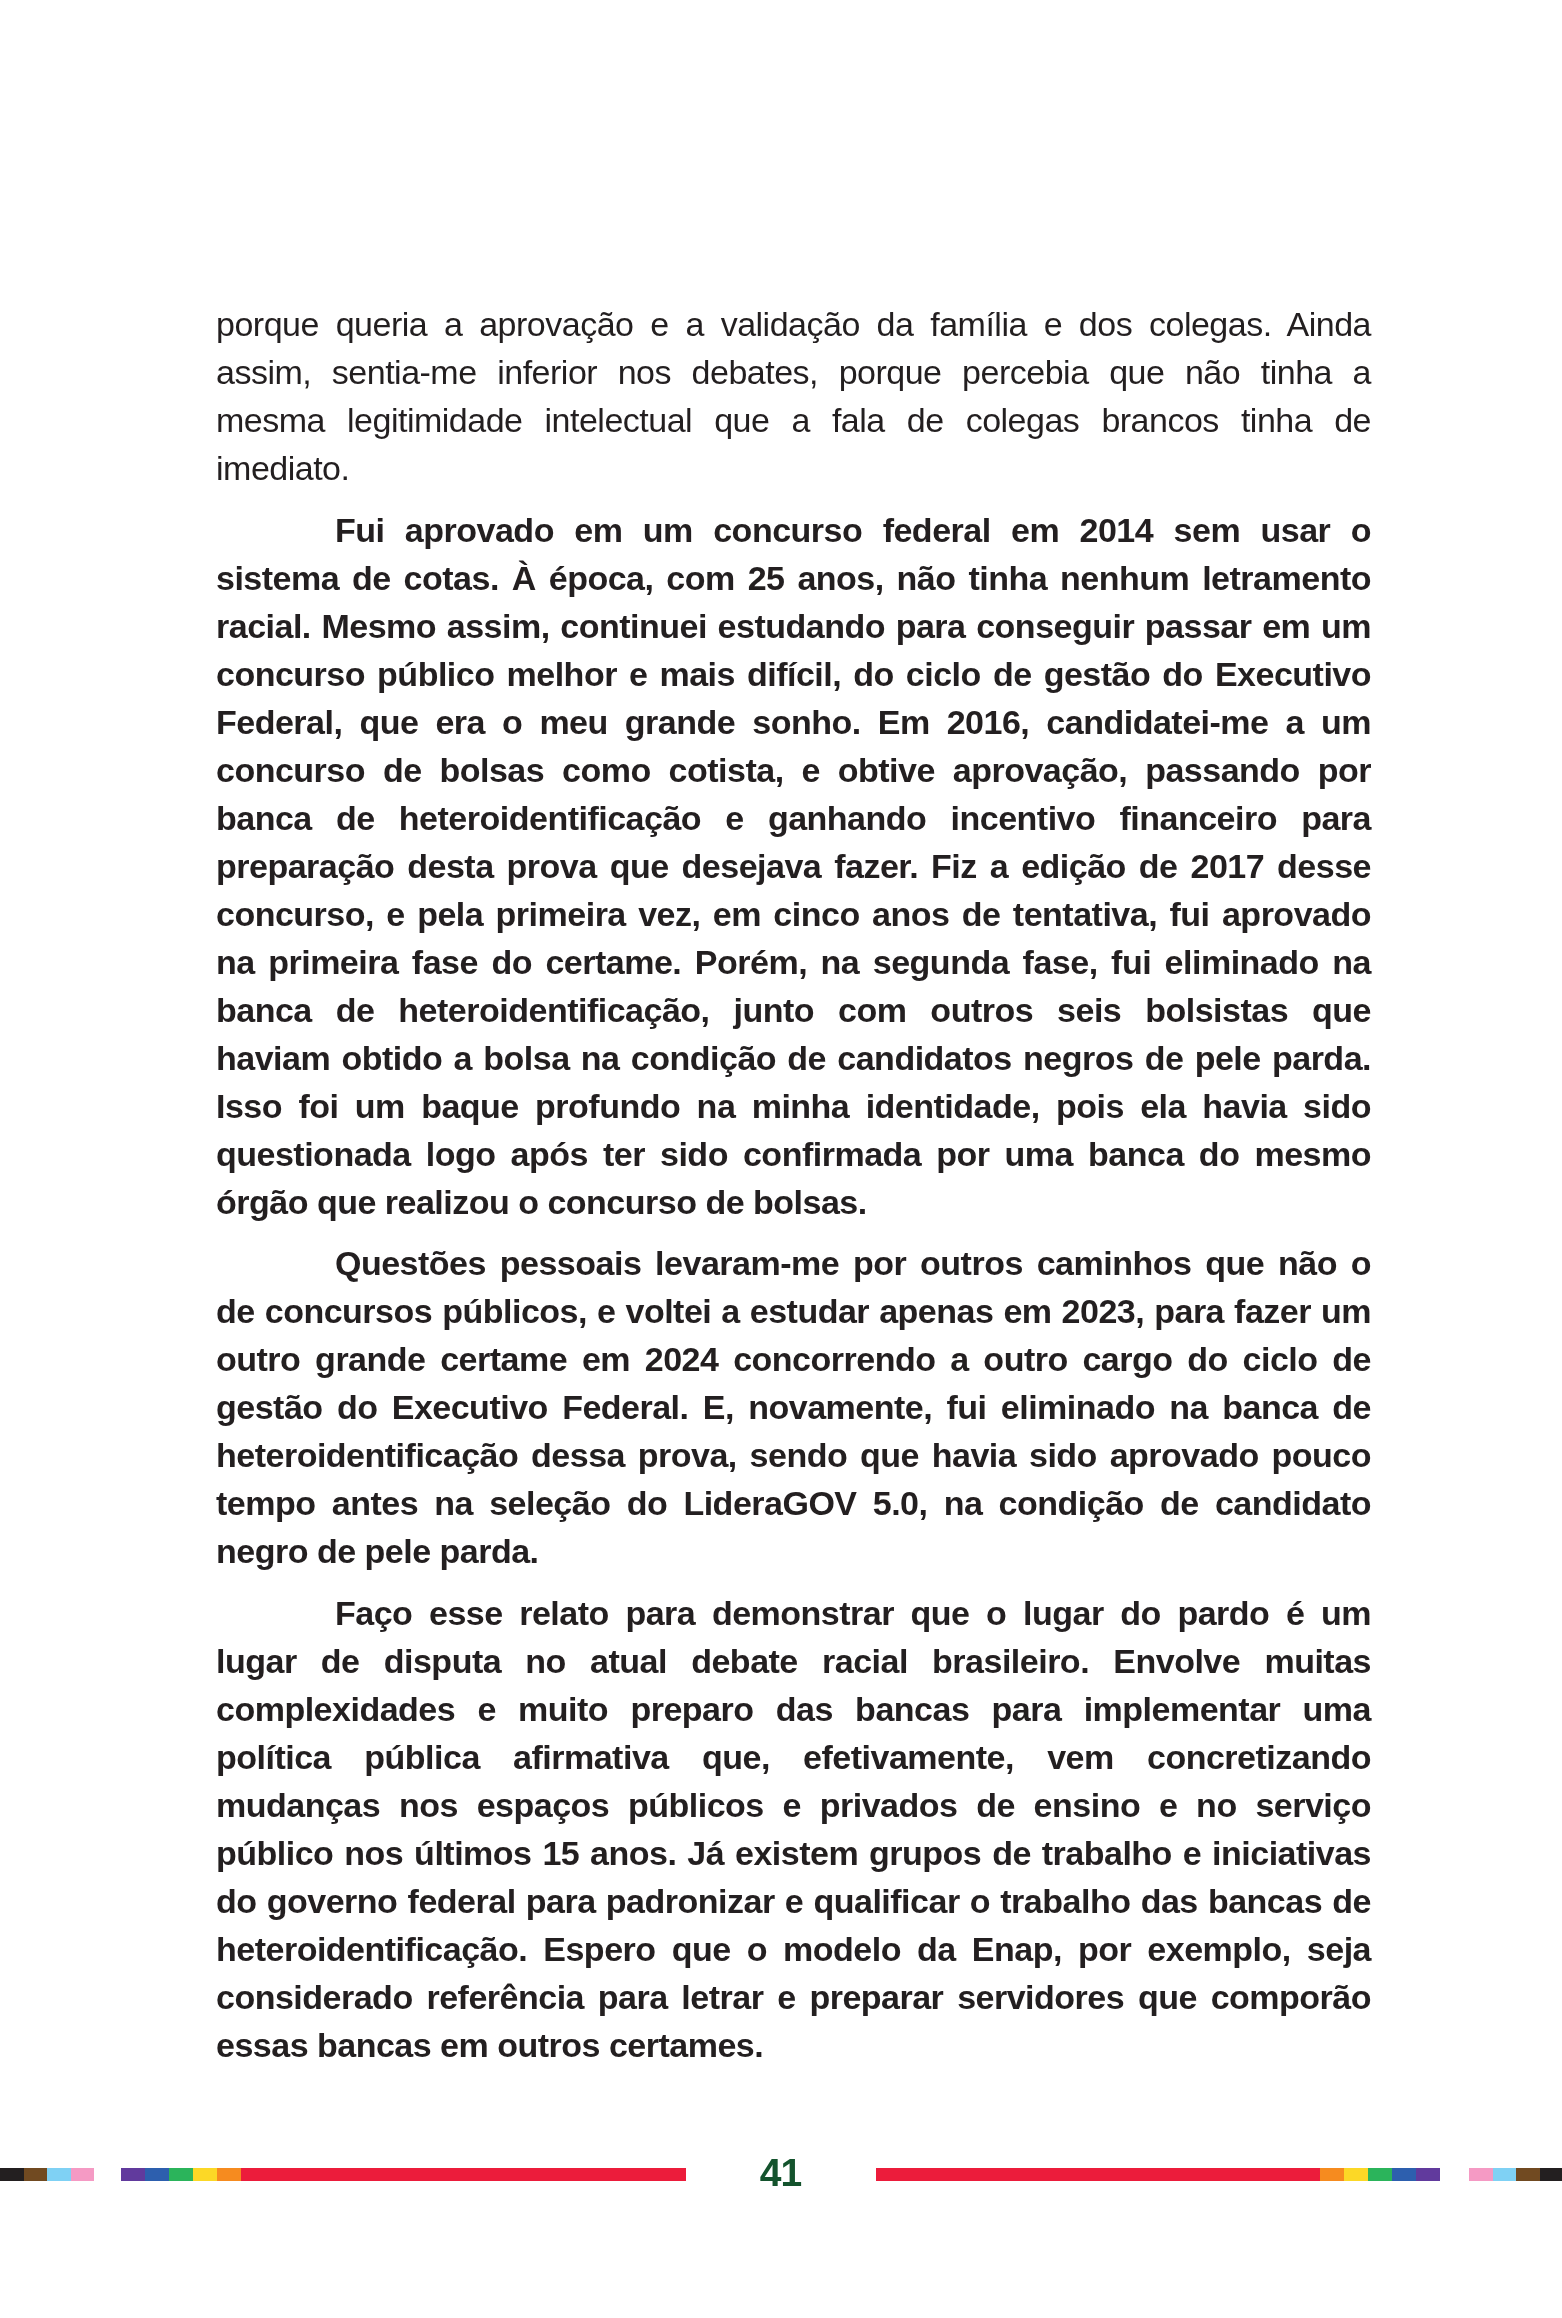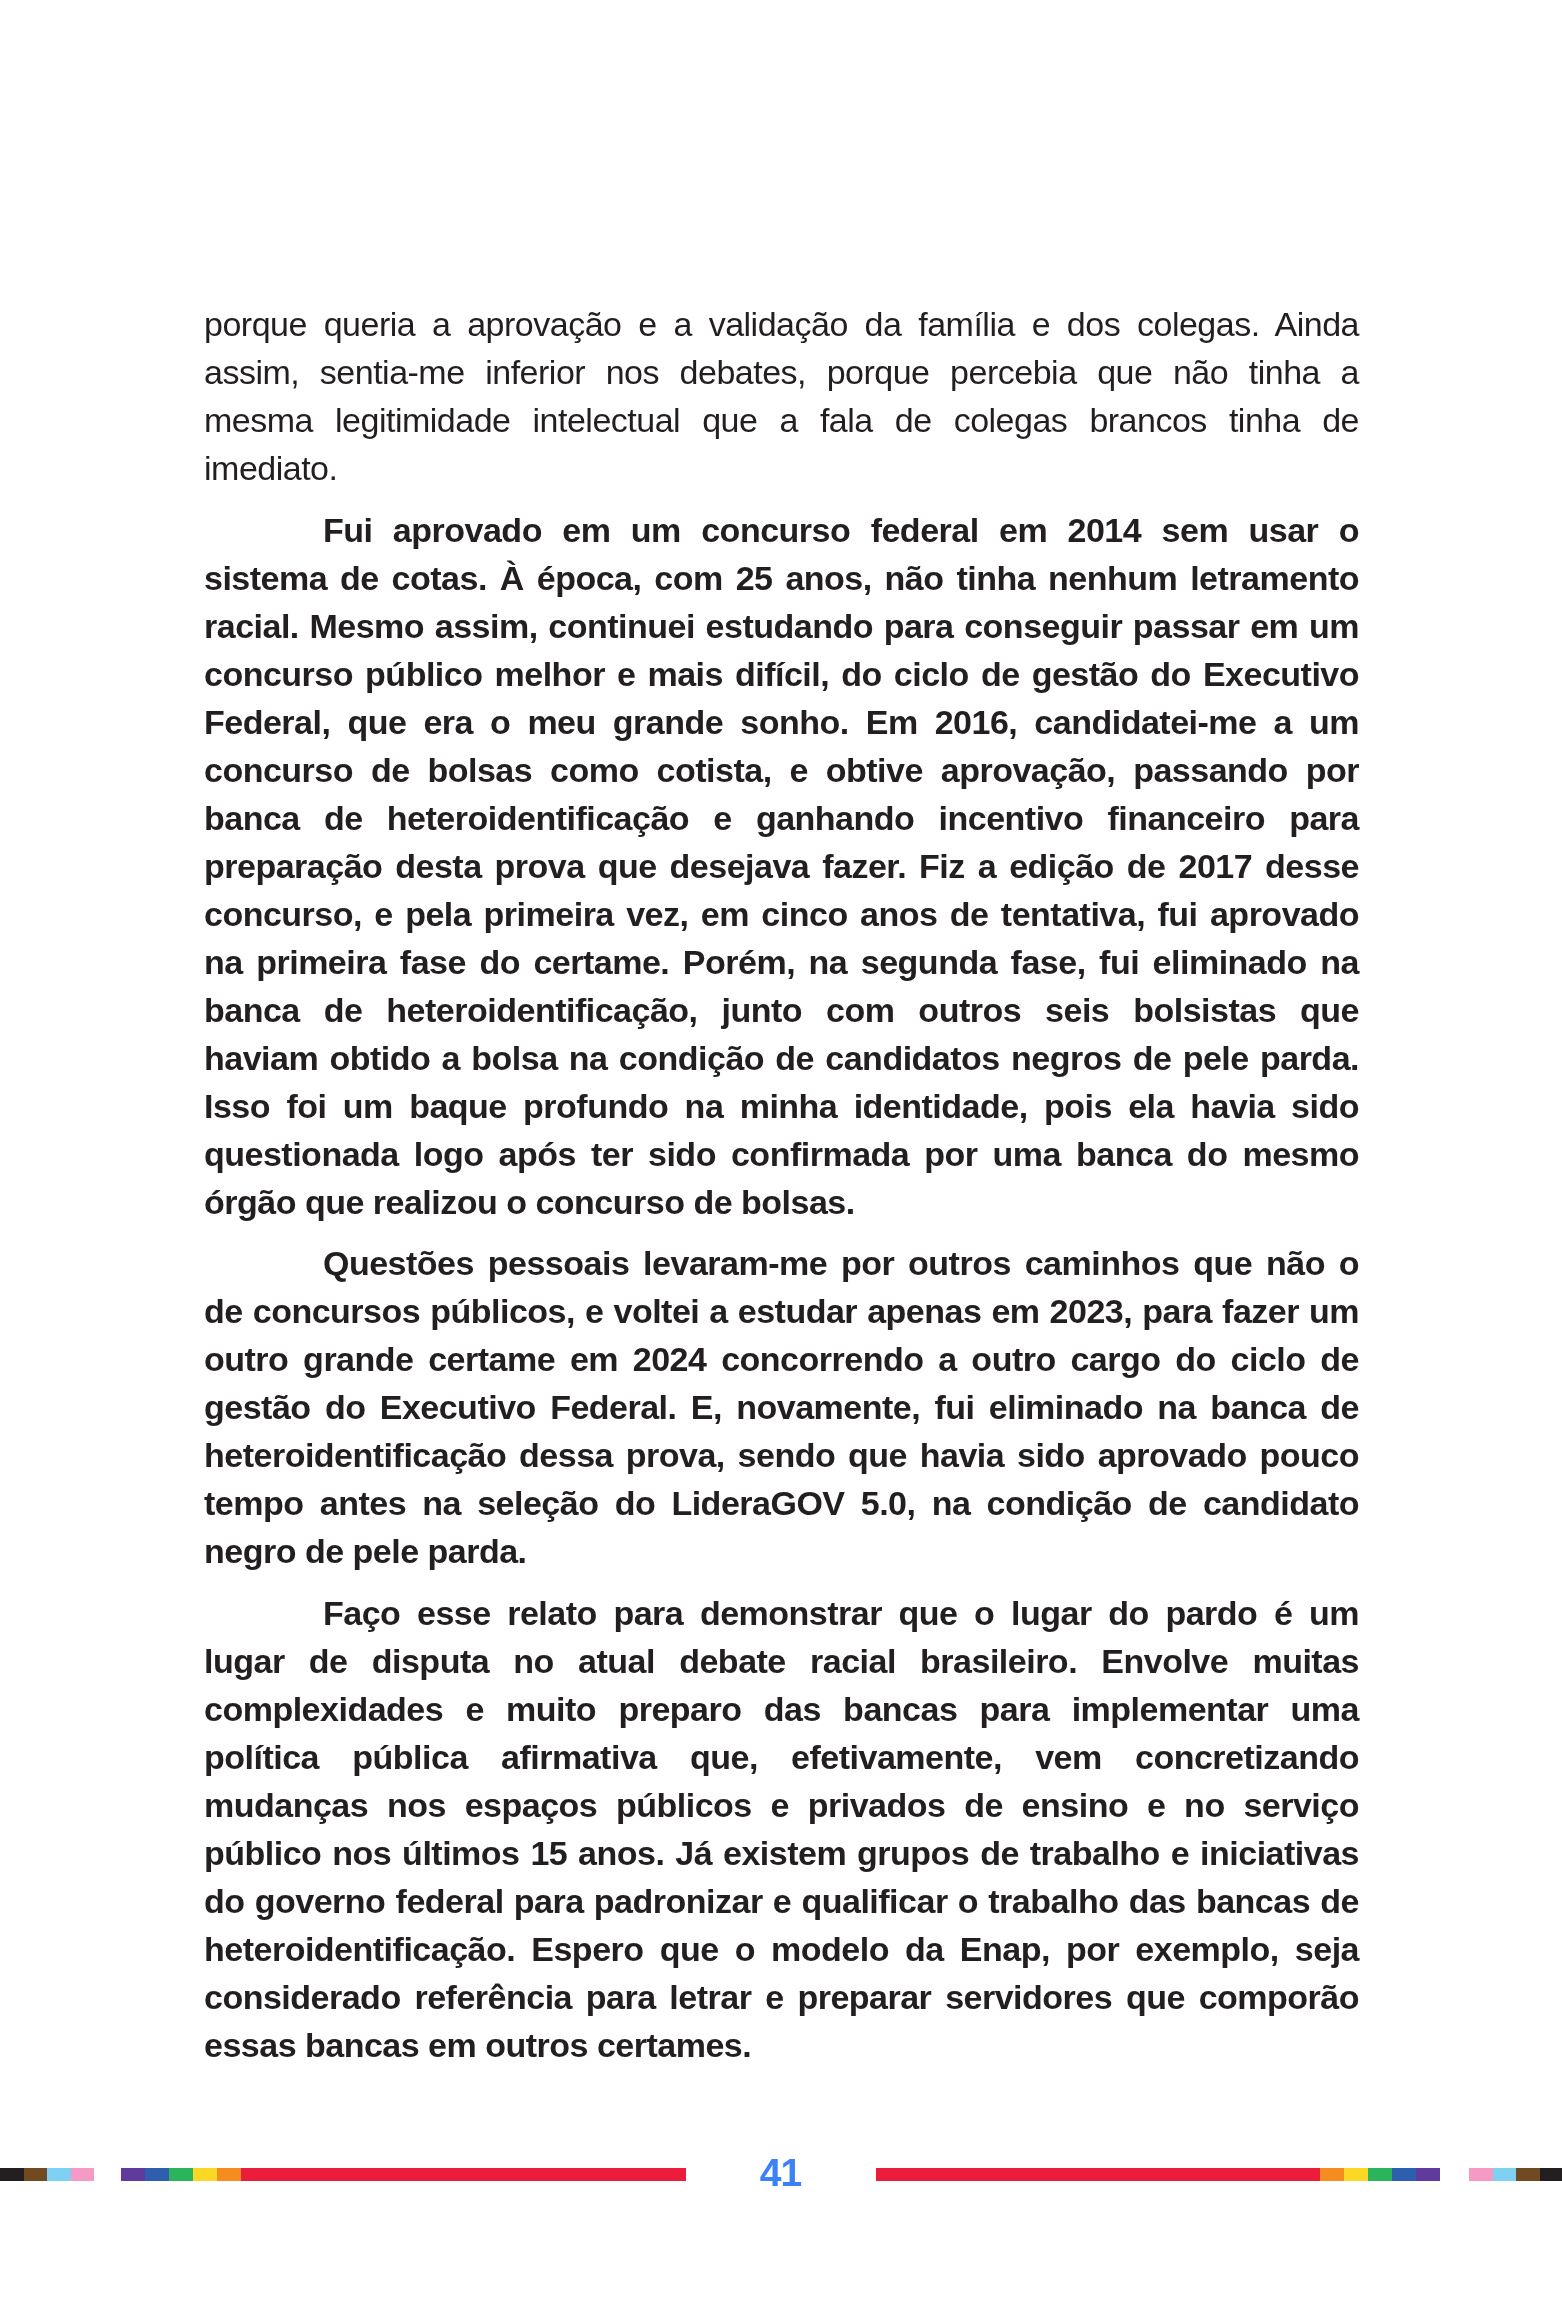--- a/index.html
+++ b/index.html
@@ -11,21 +11,21 @@
     position: relative;
     width: 1563px;
     height: 2319px;
     background: #ffffff;
     overflow: hidden;
     font-family: "Liberation Sans", "DejaVu Sans", sans-serif;
   }
   .text-block {
     position: absolute;
     top: 300px;
-    left: 204px;
+    left: 216px;
     width: 1155px;
     color: #231f20;
     font-size: 34px;
     line-height: 48px;
     letter-spacing: -0.5px;
     text-align: justify;
     text-justify: inter-word;
     hyphens: none;
   }
   .text-block p {
@@ -60,21 +60,21 @@
     height: 12.8px;
     flex: 1 1 auto;
   }
   .page-num-slot {
     flex: 0 0 190px;
     display: flex;
     justify-content: center;
     align-items: center;
   }
   .page-number {
-    color: #3b82f6;
+    color: #14532d;
     font-size: 39px;
     font-weight: 700;
     letter-spacing: -0.9px;
     line-height: 1;
     transform: translateY(-1.7px);
   }
 </style>
 </head>
 <body>
 

